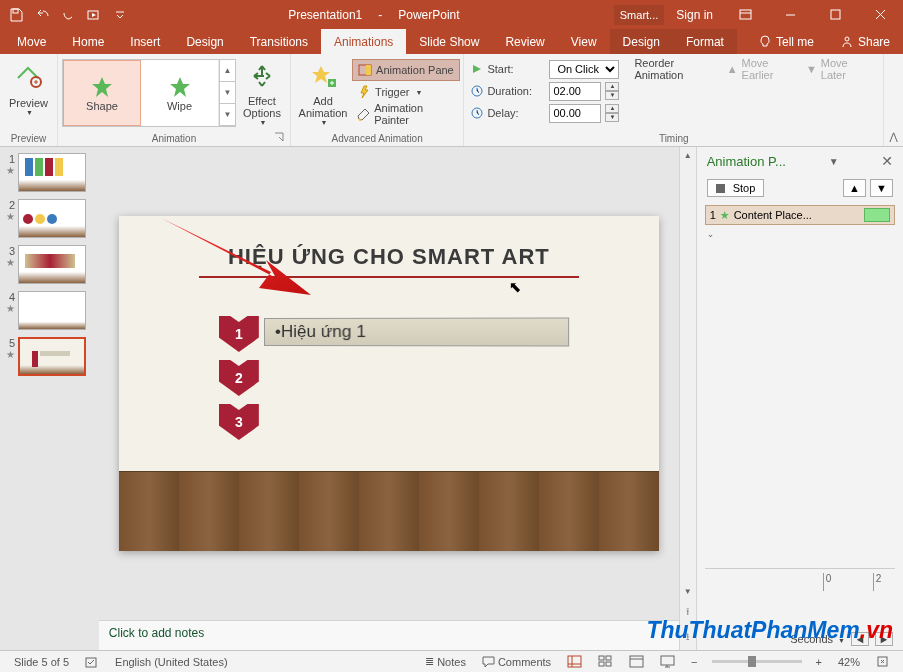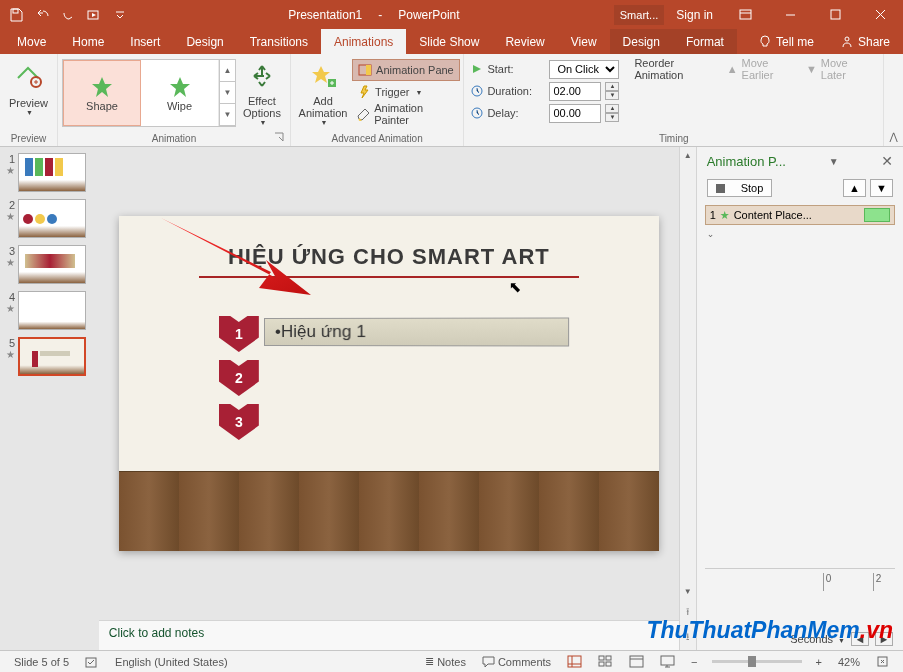--- a/index.html
+++ b/index.html
@@ -63,21 +63,21 @@
 .notes{height:30px;background:#f8f8f8;border-top:1px solid #d4d4d4;padding:5px 10px;font-size:12px;color:#14532d}
 .statusbar{height:22px;background:#f3f3f3;border-top:1px solid #c6c6c6;display:flex;align-items:center;font-size:11px;color:#555;padding:0 6px}
 .sb-item{padding:0 8px;display:flex;align-items:center;gap:3px;cursor:pointer;height:100%}
 .sb-spacer{flex:1}
 .zoom-slider{width:90px;height:3px;background:#ccc;position:relative;margin:0 6px}
 .zoom-thumb{position:absolute;width:8px;height:11px;background:#888;top:-4px;left:36px}
 .anim-pane{width:210px;background:#f3f3f3;border-left:1px solid #d4d4d4;display:flex;flex-direction:column}
 .pane-header{padding:6px 10px;display:flex;align-items:center;justify-content:space-between;font-size:13px;color:#2a7a2a}
 .pane-header .close{font-size:14px;color:#666;cursor:pointer}
 .pane-ctrl{padding:4px 10px;display:flex;gap:4px}
-.pane-btn{border:1px solid #ababab;background:#fdfdfd;padding:2px 8px;font-size:11px;cursor:pointer;display:flex;align-items:center;gap:16px}
+.pane-btn{border:1px solid #ababab;background:#fdfdfd;padding:2px 8px;font-size:11px;cursor:pointer;display:flex;align-items:center;gap:8px}
 .pane-btn.small{width:23px;padding:2px 0;justify-content:center}
 .anim-list{flex:1;padding:4px 8px;position:relative}
 .anim-item{display:flex;align-items:center;font-size:11px;background:#e8d9c9;border:1px solid #c0a080;padding:2px 4px;gap:4px;margin-bottom:2px}
 .anim-bar{display:inline-block;width:26px;height:14px;background:#8de28d;border:1px solid #5ab85a}
 .anim-expand{font-size:9px;color:#666;cursor:pointer;padding:2px}
 .timeline-ruler{position:absolute;bottom:30px;left:8px;right:8px;height:30px;border-top:1px solid #ccc;font-size:10px;color:#666;display:flex;align-items:flex-start;justify-content:space-between;padding-top:4px}
 .pane-footer{padding:4px 10px;font-size:11px;color:#444;display:flex;align-items:center;justify-content:flex-end;gap:6px}
 .star-ico{display:inline-block;color:#5ab85a}
 .watermark{position:absolute;right:10px;bottom:28px;font-size:23px;font-weight:bold;font-style:italic;color:#0066cc;pointer-events:none}
 .watermark .vn{color:#d00}

